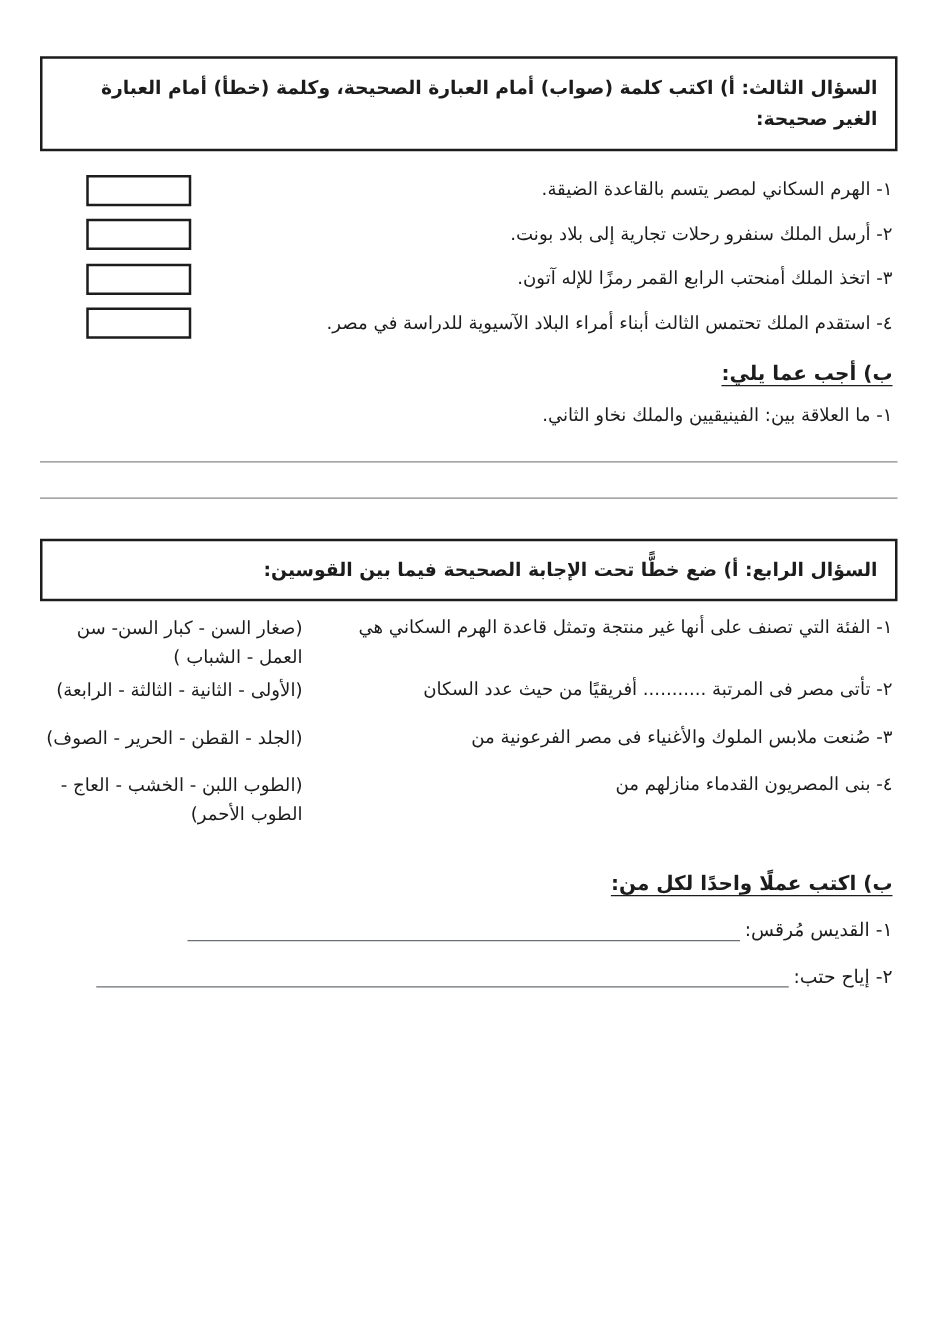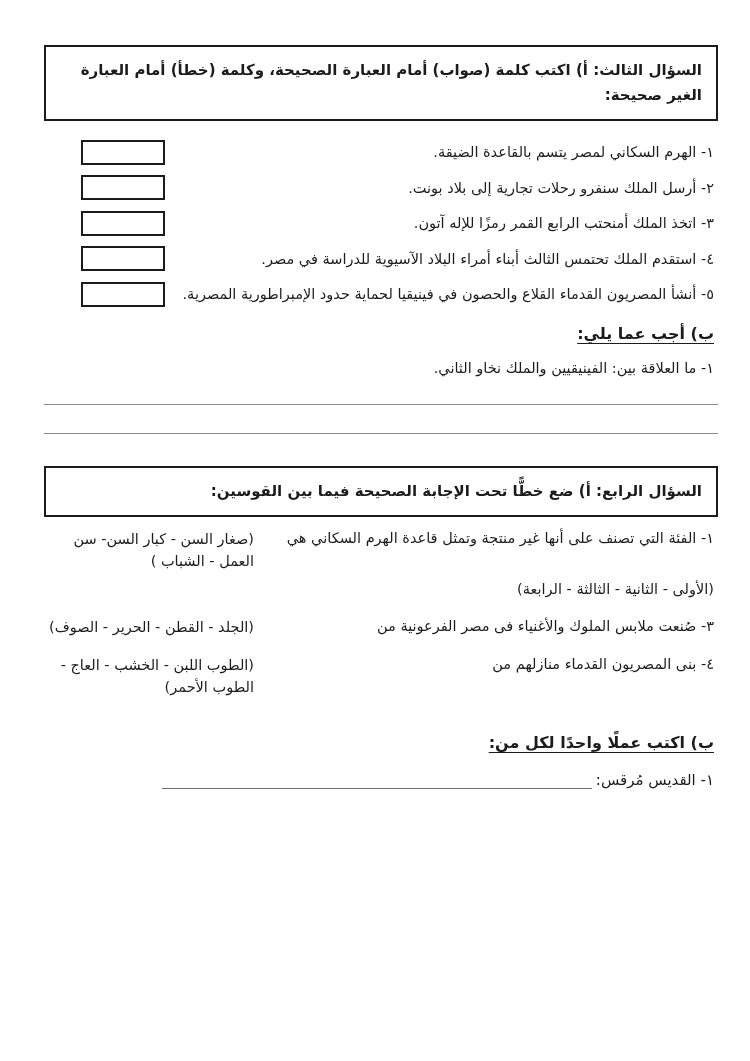--- a/index.html
+++ b/index.html
@@ -6,21 +6,20 @@
   .page {
     position: relative;
     width: 750px;
     height: 803px;
     background: #ffffff;
     direction: rtl;
     font-family: "DejaVu Sans", sans-serif;
     color: #1c1c1c;
     overflow: hidden;
     box-sizing: border-box;
-    padding-left: 12px;
   }
   .qbox {
     margin: 45px 32px 0 32px;
     border: 2px solid #1c1c1c;
     padding: 11px 14px;
     font-weight: bold;
     font-size: 15px;
     line-height: 1.65;
     background: #fff;
   }
@@ -103,43 +102,40 @@
       <span class="ans-box"></span>
     </div>
     <div class="stmt-row">
       <span class="stmt-text">٣- اتخذ الملك أمنحتب الرابع القمر رمزًا للإله آتون.</span>
       <span class="ans-box"></span>
     </div>
     <div class="stmt-row">
       <span class="stmt-text">٤- استقدم الملك تحتمس الثالث أبناء أمراء البلاد الآسيوية للدراسة في مصر.</span>
       <span class="ans-box"></span>
     </div>
-    <div class="stmt-row">
-      <span class="stmt-text">٥- أنشأ المصريون القدماء القلاع والحصون في فينيقيا لحماية حدود الإمبراطورية المصرية.</span>
-      <span class="ans-box"></span>
-    </div>
   </div>
 
   <div class="section-title">ب) أجب عما يلي:</div>
 
   <div class="essay-q">١- ما العلاقة بين: الفينيقيين والملك نخاو الثاني.</div>
   <div class="ans-line"></div>
 
   <div class="ans-line"></div>
 
   <div class="qbox" style="margin-top:32px">
     <span>السؤال الرابع: أ) ضع خطًّا تحت الإجابة الصحيحة فيما بين القوسين:</span>
   </div>
 
   <div class="mcq">
     <div class="mcq-row tall">
       <span class="mcq-q">١- الفئة التي تصنف على أنها غير منتجة وتمثل قاعدة الهرم السكاني هي</span>
       <span class="mcq-opts">(صغار السن - كبار السن- سن العمل - الشباب )</span>
     </div>
     <div class="mcq-row">
+      <span class="mcq-q">٢- تأتى مصر فى المرتبة ........... أفريقيًا من حيث عدد السكان</span>
       <span class="mcq-opts">(الأولى - الثانية - الثالثة - الرابعة)</span>
     </div>
     <div class="mcq-row">
       <span class="mcq-q">٣- صُنعت ملابس الملوك والأغنياء فى مصر الفرعونية من</span>
       <span class="mcq-opts">(الجلد - القطن - الحرير - الصوف)</span>
     </div>
     <div class="mcq-row">
       <span class="mcq-q">٤- بنى المصريون القدماء منازلهم من</span>
       <span class="mcq-opts">(الطوب اللبن - الخشب - العاج - الطوب الأحمر)</span>
     </div>

